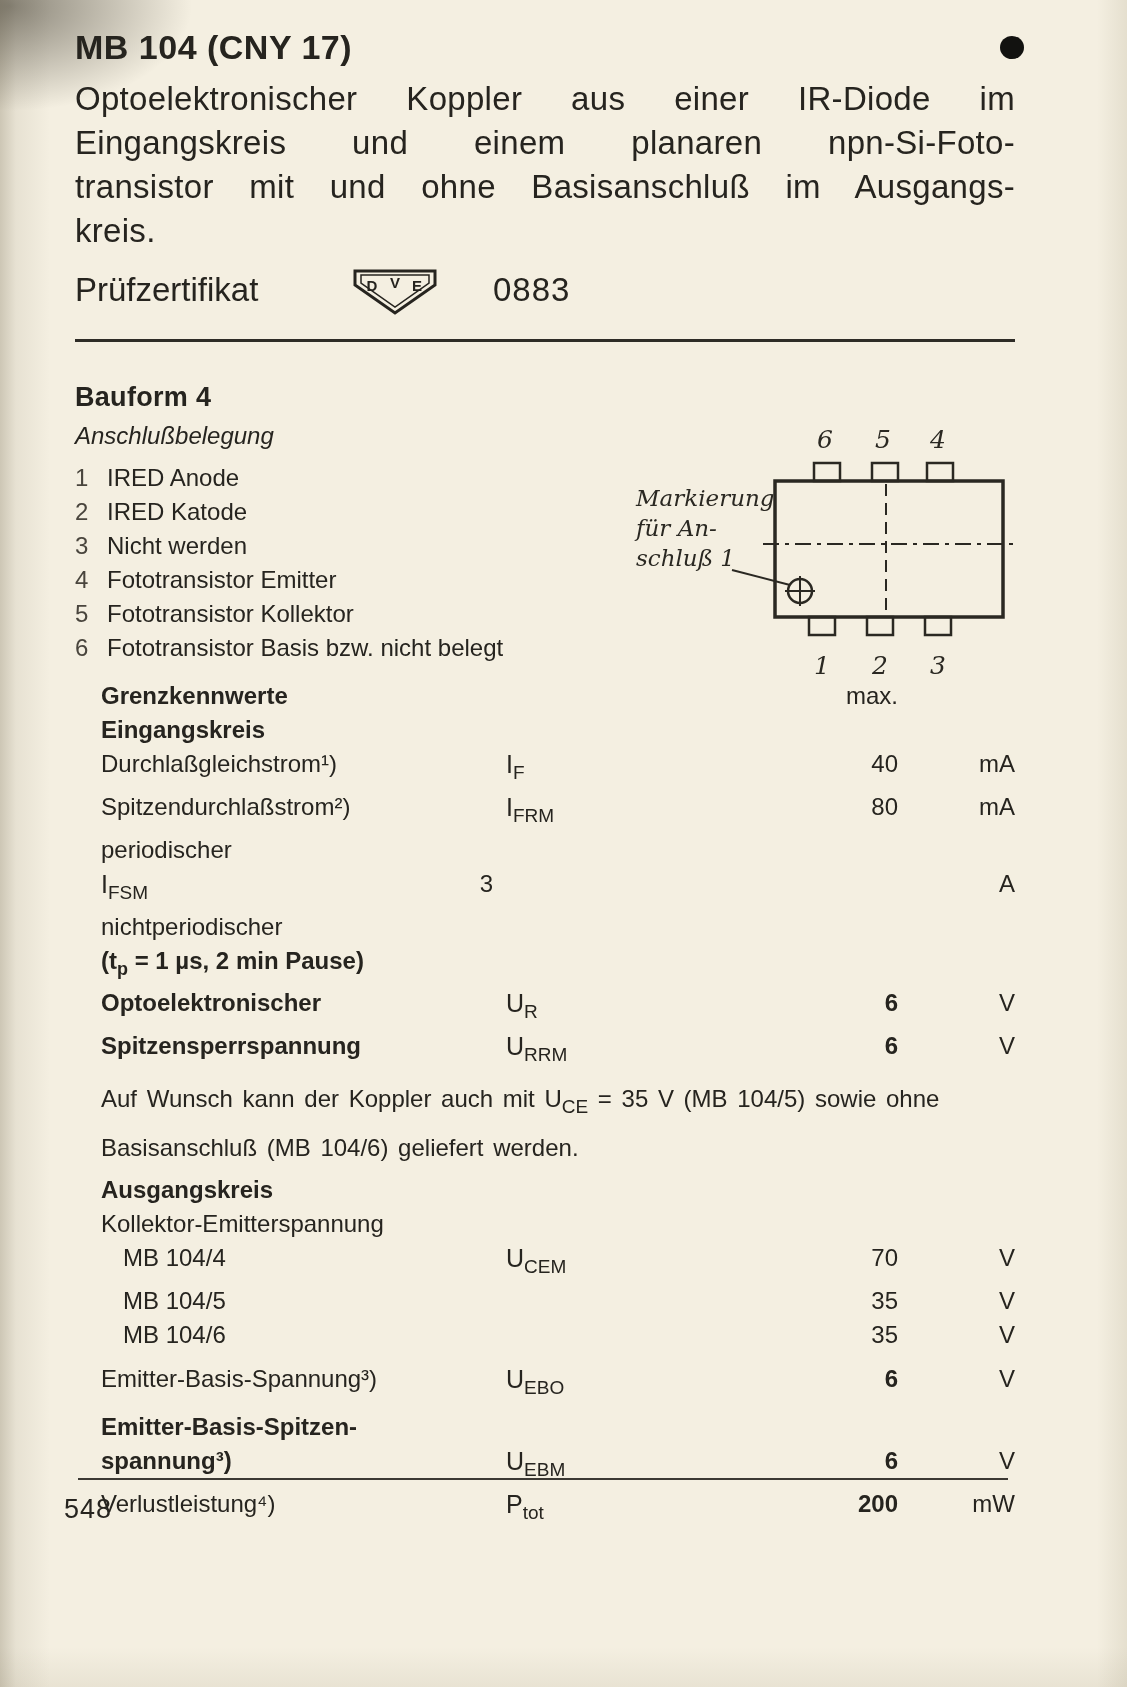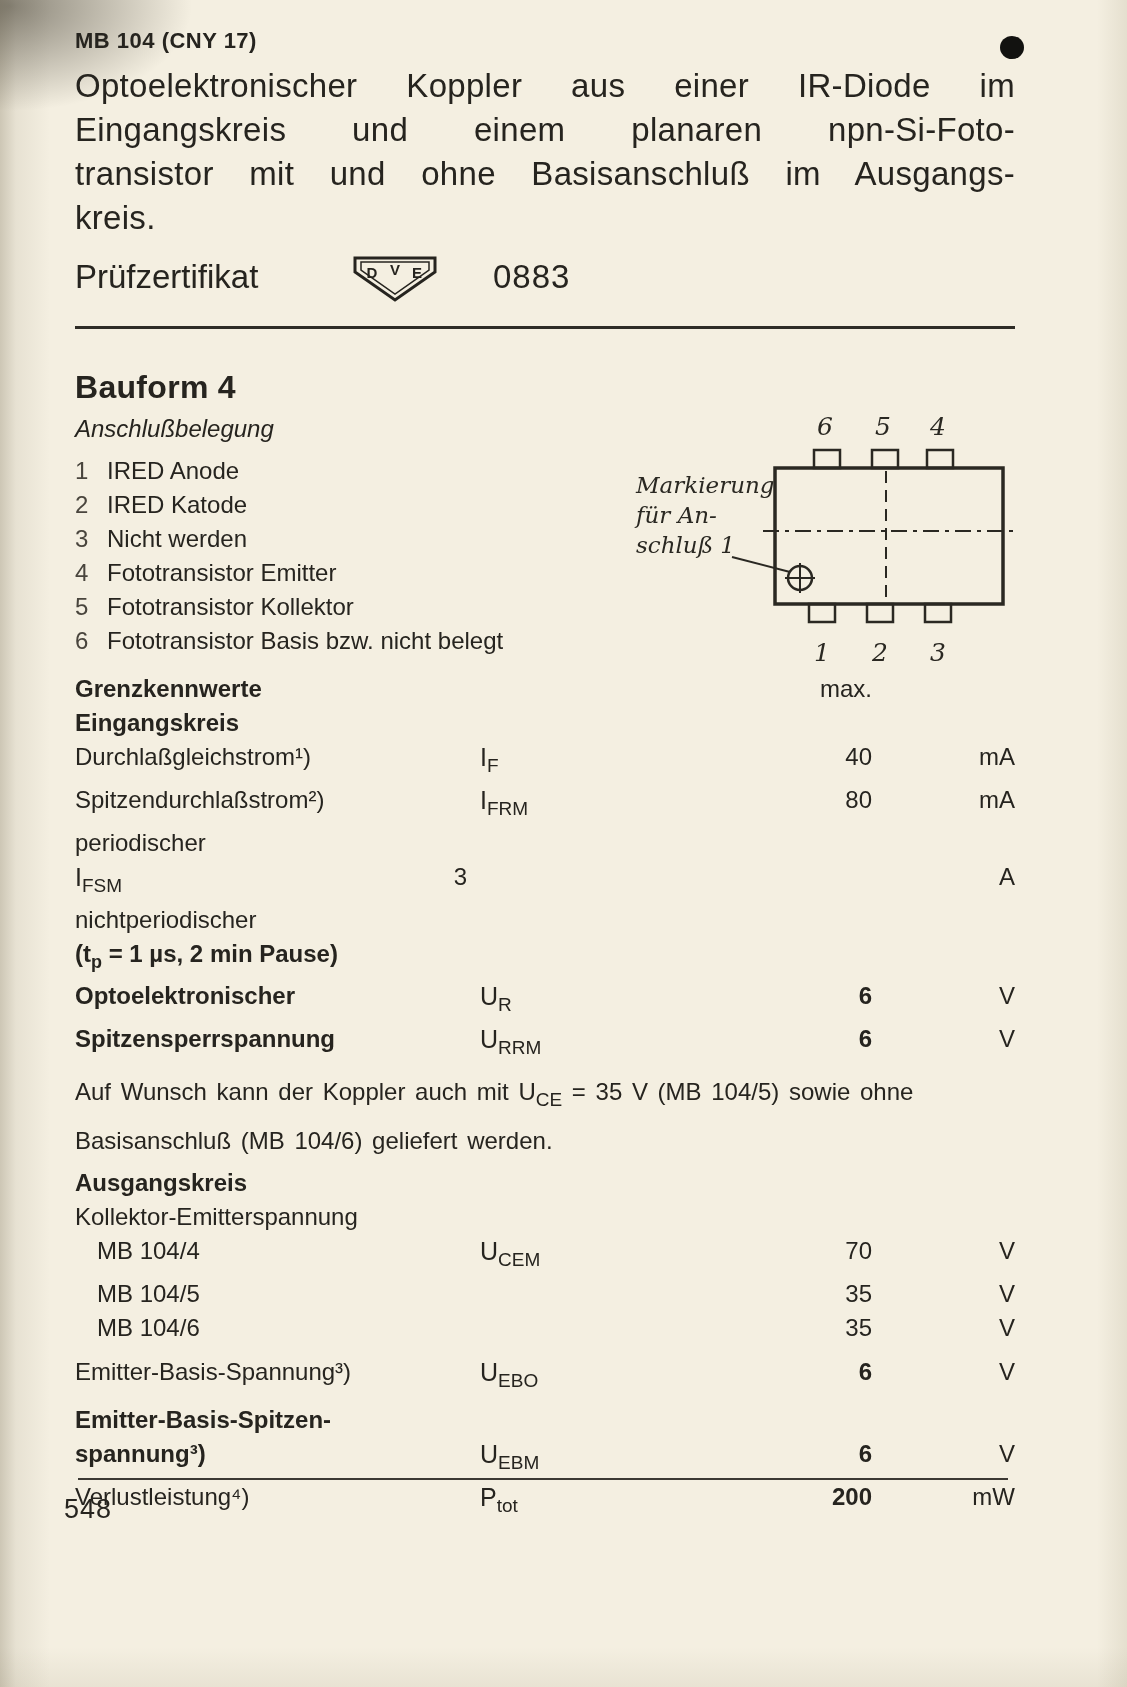--- a/index.html
+++ b/index.html
@@ -8,39 +8,39 @@
     background:
       radial-gradient(ellipse 260px 150px at 10px 6px, rgba(55,50,38,0.55), rgba(55,50,38,0) 70%),
       linear-gradient(90deg, rgba(115,105,80,0.30) 0px, rgba(115,105,80,0.10) 16px, rgba(115,105,80,0) 50px),
       linear-gradient(270deg, rgba(150,140,110,0.16) 0px, rgba(150,140,110,0) 30px),
       linear-gradient(0deg, rgba(150,140,110,0.12) 0px, rgba(150,140,110,0) 40px),
       #f4efe1;
     color:#26241f;
     font-family:"Liberation Sans","DejaVu Sans",sans-serif;
   }
   .content { position:absolute; left:0; top:0; right:0; padding:28px 112px 0 75px; box-sizing:border-box; }
-  .title { font-size:22px; font-weight:700; margin:0 0 10px 0; letter-spacing:0.5px; }
+  .title { font-size:34px; font-weight:700; margin:0 0 10px 0; letter-spacing:0.5px; }
   .ink-dot { position:absolute; left:1000px; top:36px; width:24px; height:23px; border-radius:50%; background:#121210; }
   .intro-line { font-size:33px; line-height:44px; letter-spacing:0.3px; }
   .intro-line.just { text-align:justify; text-align-last:justify; }
   .cert-row { display:flex; align-items:center; margin-top:8px; height:58px; font-size:33px; }
   .cert-label { width:215px; }
   .vde-wrap { margin-left:55px; width:100px; height:58px; }
   .cert-num { margin-left:48px; letter-spacing:1px; }
   .rule { margin-top:20px; height:3px; background:#2e2c26; }
 
   .bauform-section { position:relative; margin-top:40px; }
-  .bauform-heading { font-size:32px; font-weight:600; margin:0; letter-spacing:0.3px; }
+  .bauform-heading { font-size:27px; font-weight:600; margin:0; letter-spacing:0.3px; }
   .pinout-label { margin-top:8px; font-size:24px; line-height:30px;font-style:italic; }
   .pin-list { margin-top:10px; }
   .pin-row { display:flex; font-size:24px; line-height:34px; }
   .pin-num { width:32px; color:#49453d; flex:0 0 auto; }
   .diagram { position:absolute; left:545px; top:22px; width:400px; height:285px; }
 
-  .limits { margin-top:14px; }
+  .limits { margin-top:14px;margin-left:26px; }
   .row { display:flex; font-size:24px; line-height:34px; }
   .c-label { width:405px; flex:0 0 auto; }
   .c-sym { width:150px; flex:0 0 auto; font-size:25px; }
   .c-sym sub { font-size:19px; }
   .c-val { width:242px; flex:0 0 auto; text-align:right; }
   .c-unit { flex:1; text-align:right; }
   .bold { font-weight:700; }
   .indent { padding-left:22px; box-sizing:border-box; }
   .gap-top { margin-top:10px; }
   .gap-top-sm { margin-top:5px; }

